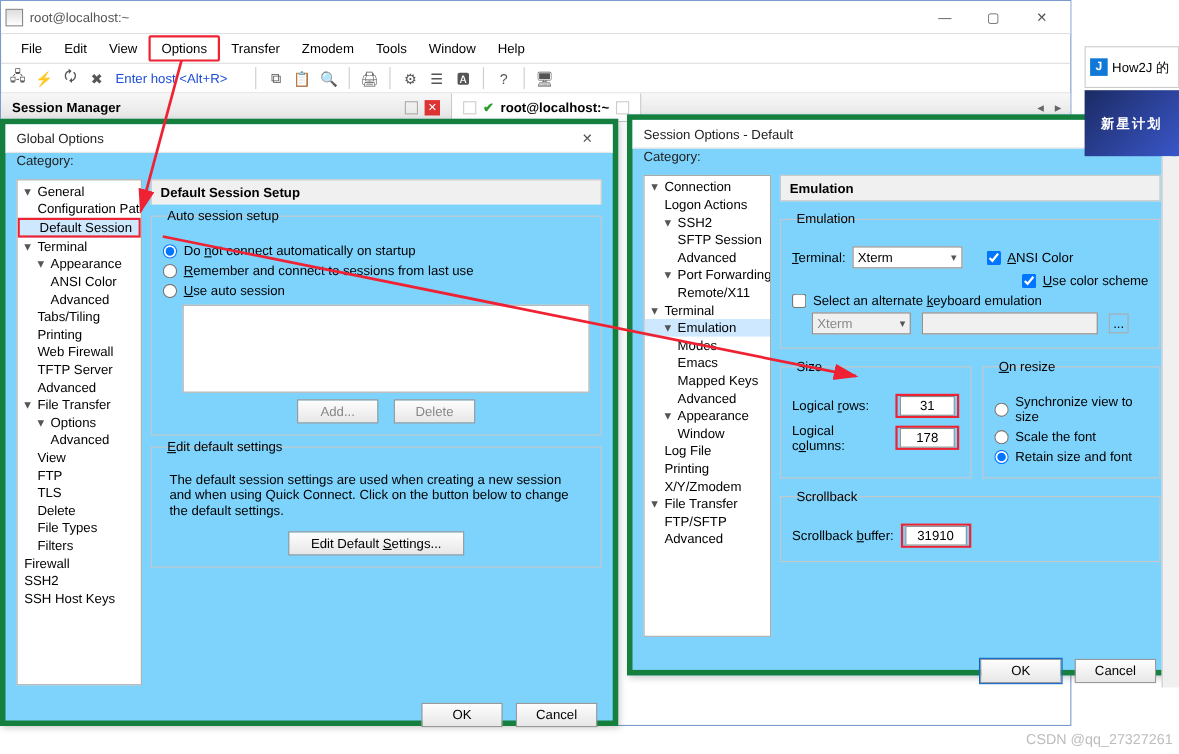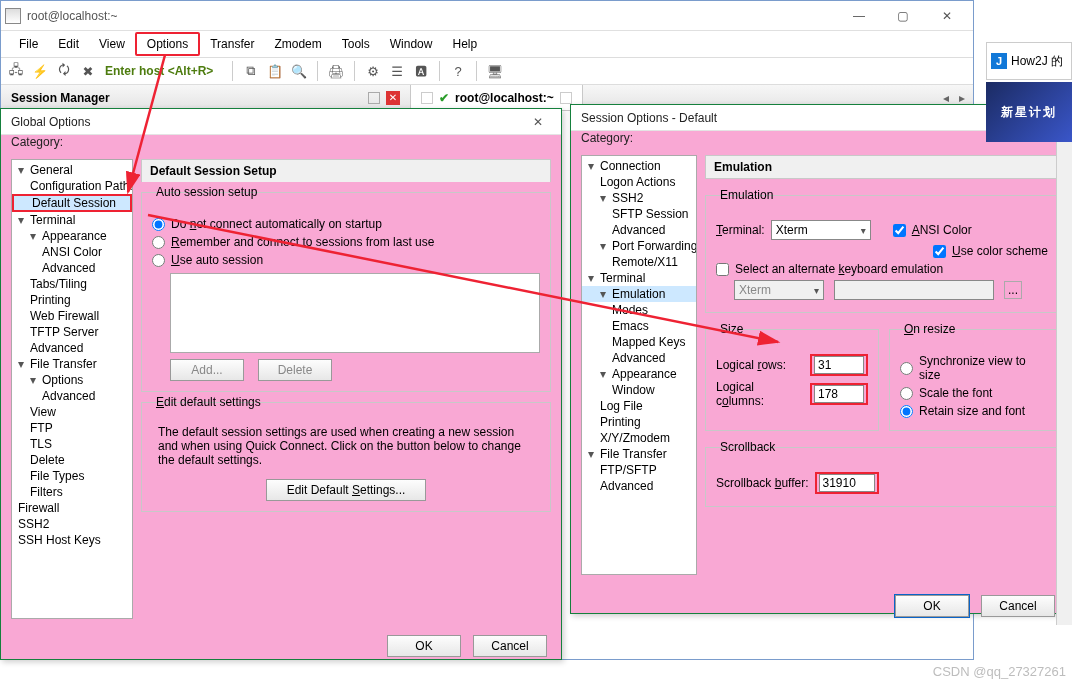--- a/index.html
+++ b/index.html
@@ -8,34 +8,34 @@
   .titlebar { height:30px; background:#fff; display:flex; align-items:center; padding:0 4px; border-bottom:1px solid #e0e0e0;}
   .titlebar .title-icon { width:16px; height:16px; border:1px solid #888; margin-right:6px; background:linear-gradient(#ddd,#fff);}
   .titlebar .ttl { flex:1; color:#555;}
   .win-btns { display:flex; gap:0;}
   .win-btns span { width:44px; height:28px; display:flex; align-items:center; justify-content:center; color:#555;}
   .menubar { height:26px; display:flex; align-items:center; padding:0 8px; gap:0;}
   .menuitem { padding:3px 10px; }
   .menuitem.boxed { border:2px solid #e23; border-radius:2px;}
   .toolbar { height:28px; border-top:1px solid #ddd; border-bottom:1px solid #ddd; display:flex; align-items:center; padding:0 6px; gap:6px; color:#555;}
   .toolbar .tb-icon { width:18px; height:18px; display:flex; align-items:center; justify-content:center; font-size:13px;}
-  .toolbar .host-field { color:#4d7c0f; padding:0 4px 0 2px; min-width:120px;font-weight:bold;}
+  .toolbar .host-field { color:#1d4ed8; padding:0 4px 0 2px; min-width:120px;}
   .toolbar .sep { width:1px; height:20px; background:#ccc; margin:0 3px;}
   .tab-strip { height:26px; background:linear-gradient(#f7f7f7,#e4e4e4); border-bottom:1px solid #c8c8c8; display:flex; align-items:stretch;}
   .tab { display:flex; align-items:center; padding:0 10px; gap:6px; border-right:1px solid #c8c8c8;}
   .tab.active { background:#fff;}
   .tab .pin { width:12px; height:12px; border:1px solid #aaa;}
   .tab .red-close { width:14px; height:14px; background:#d33; color:#fff; display:flex; align-items:center; justify-content:center; font-size:10px;}
   .tab .triangle { width:12px; height:12px; background:#fff; border:1px solid #ccc;}
   .tab .chk { color:#2a9d2a; font-weight:bold;}
   .tabs-filler { flex:1;}
   .tab-end { display:flex; align-items:center; padding:0 8px; gap:10px; color:#666;}
 
   
-  .dlg { position:absolute; background:#f9a8d4; border:1px solid #15803d; box-shadow:2px 2px 6px rgba(0,0,0,.2);}
+  .dlg { position:absolute; background:#7dd3fc; border:5px solid #15803d; box-shadow:2px 2px 6px rgba(0,0,0,.2);}
   .dlg .dlg-title { height:26px; background:#fff; display:flex; align-items:center; padding:0 10px; border-bottom:1px solid #e4e4e4;}
   .dlg .dlg-title .dt-text { flex:1; color:#222;}
   .dlg .dlg-title .dclose { width:26px; text-align:center; color:#555;}
   .dlg-body { display:flex; padding:8px 10px; gap:8px; }
   .catlabel { padding:0 10px 2px; color:#222;}
   .tree { width:140px; height:500px; border:1px solid #aaa; overflow:hidden; background:#fff; padding:2px 0;}
   .tree-row { padding:1px 2px 1px 6px; white-space:nowrap; cursor:default;}
   .tree-row.sel { background:#cde8ff;}
   .tree-row.boxed { border:2px solid #e23; padding:0 1px 0 5px;}
   .tree .tw { display:inline-block; width:12px; color:#555;}
@@ -55,21 +55,21 @@
   .dlg-footer { display:flex; justify-content:flex-end; gap:12px; padding:8px 14px 12px; }
   .default-btn { outline:1px solid #0a64c8;}
   u.ud { text-decoration:underline;}
 
   
   .dlg2 { left:570px; top:104px; width:500px; height:510px;}
   .dlg2 .dlg-body { height:440px;}
   .dlg2 .tree { width:116px; height:420px;}
   .dlg2 .right-pane { gap:12px;}
   .form-row { display:flex; align-items:center; gap:6px; padding:2px 0;}
-  .inp-sm { width:50px; height:18px; border:1px solid #888; padding:0 3px; text-align:left;}
+  .inp-sm { width:50px; height:18px; border:1px solid #888; padding:0 3px; text-align:center;}
   .inp-sm.wide { width:56px;}
   .combo { height:20px; border:1px solid #888; background:#fff; padding:0 4px; display:flex; align-items:center; justify-content:space-between; min-width:90px;}
   .combo.dis { background:#f0f0f0; color:#888;}
   .combo .cv { font-size:10px; color:#555;}
   .emubar { background:#f0f0f0; padding:4px 8px; border:1px solid #c8c8c8; font-weight:bold;}
 
   .redbox { border:2px solid #e23; padding:0 2px; display:inline-flex; align-items:center;}
 
   
   .arrow-svg { position:absolute; left:0; top:0; width:974px; height:660px; pointer-events:none;}
@@ -191,21 +191,21 @@
           </div>
         <div class="radio-row">
             <input type="radio" style="">
             <span><u class="ud">R</u>emember and connect to sessions from last use</span>
           </div>
         <div class="radio-row">
             <input type="radio" style="">
             <span><u class="ud">U</u>se auto session</span>
           </div>
         <div class="txtbig" style="margin:4px 0 0 18px;"></div>
-        <div class="btn-row" style="justify-content:flex-start; margin-left:18px;">
+        <div class="btn-row" style="justify-content:center; margin-left:18px;">
           <button class="btn" disabled=""><span>Add...</span></button>
           <button class="btn" disabled=""><span>Delete</span></button>
         </div>
       </div>
       <div class="fieldset">
         <span class="fs-legend"><u class="ud">E</u>dit default settings</span>
         <div style="padding:0 6px 6px;">The default session settings are used when creating a new session and when using Quick Connect.  Click on the button below to change the default settings.</div>
         <div class="btn-row">
             <button class="btn" style="min-width:160px;">Edit Default <u class="ud">S</u>ettings...</button>
           </div>

